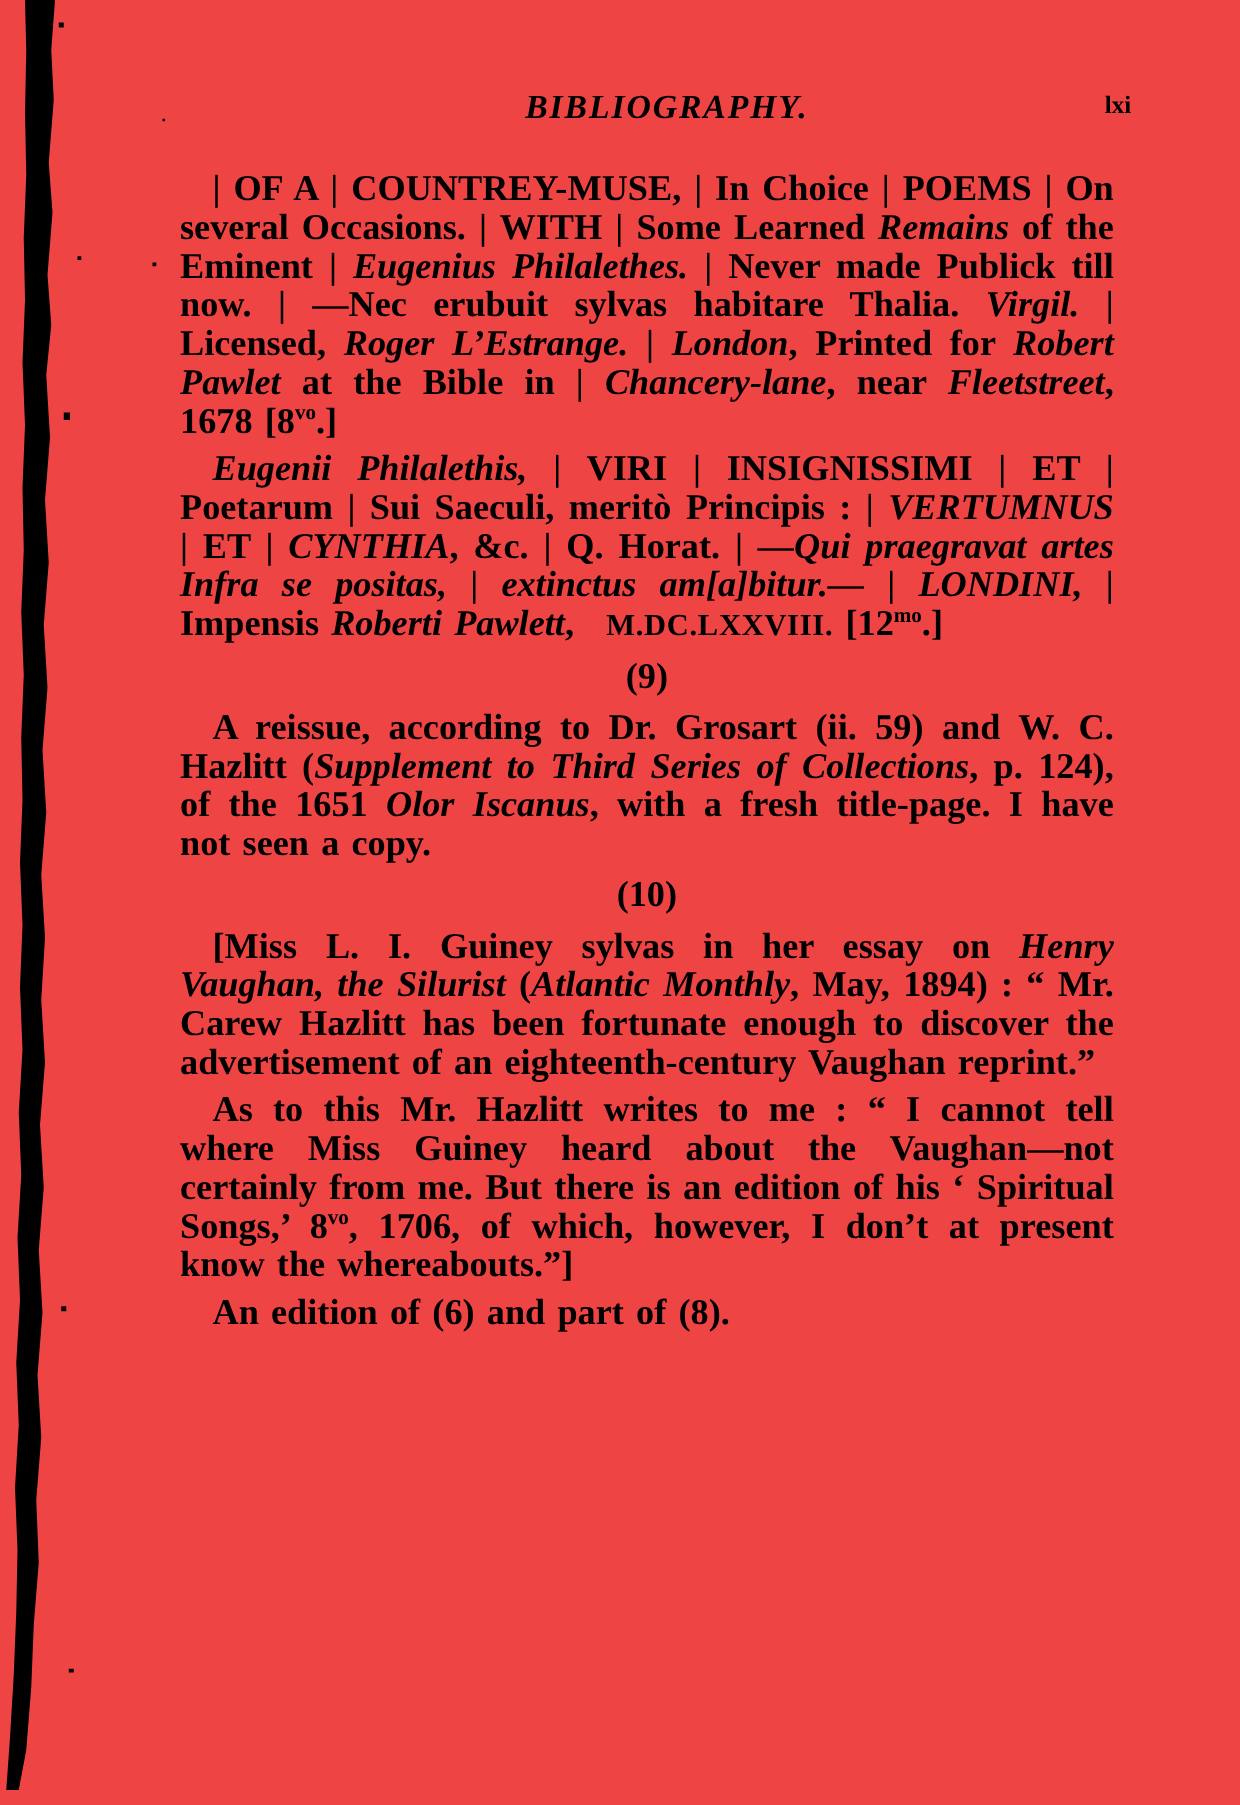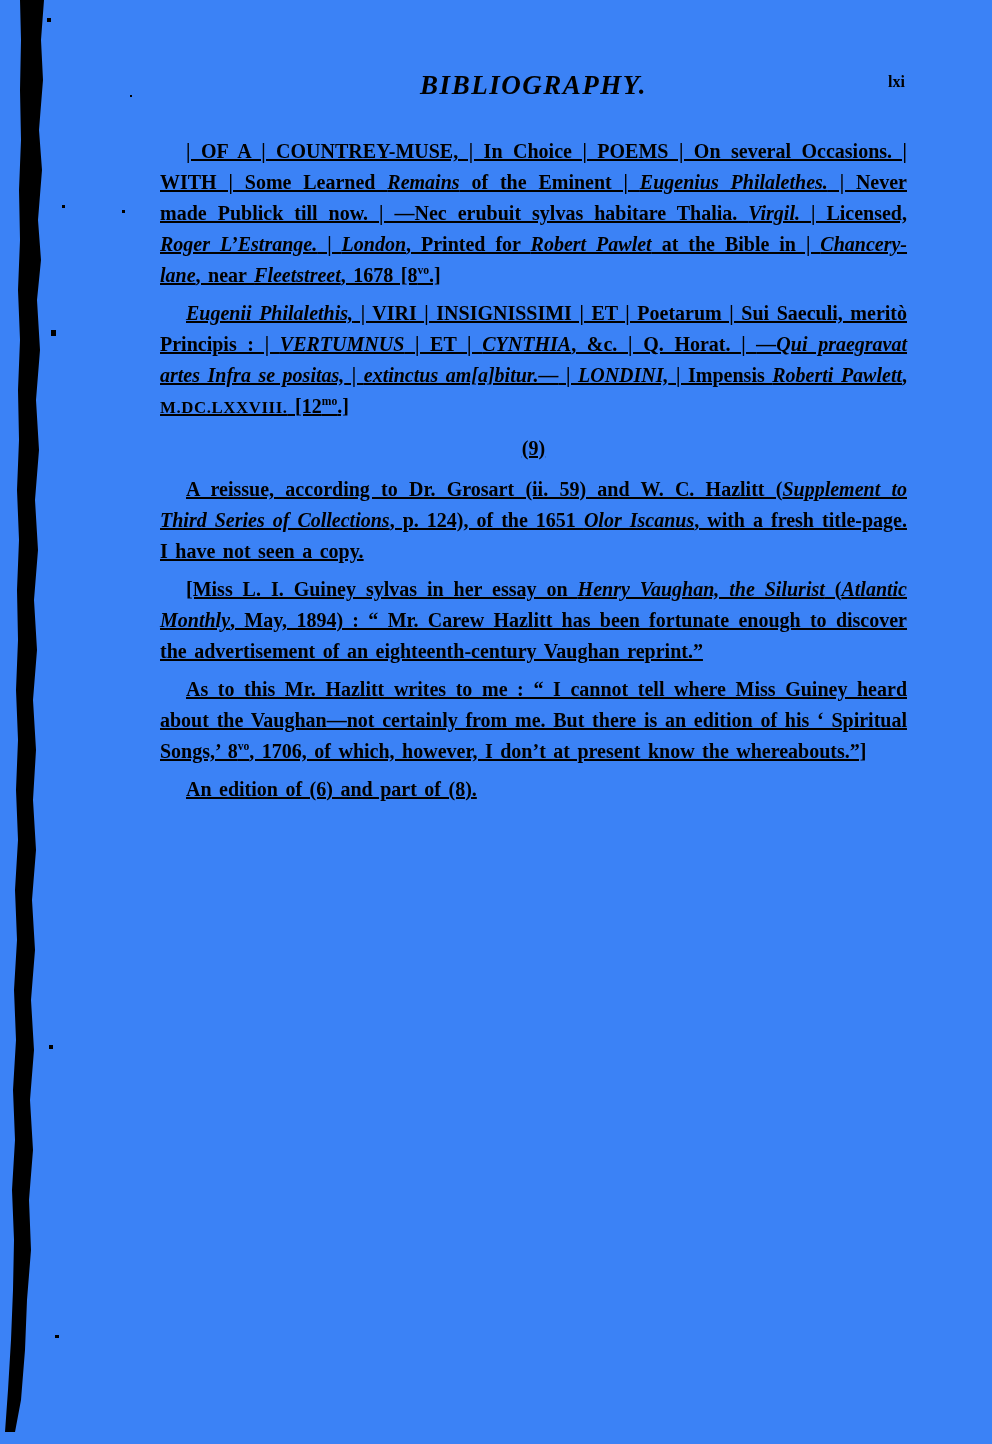--- a/index.html
+++ b/index.html
@@ -1,41 +1,41 @@
 <!DOCTYPE html>
 <html><head>
 <meta charset="utf-8">
 <style>
   html,body { margin:0; padding:0; background:#ffffff; }
   .page {
     position:relative;
     width:992px; height:1444px;
-    background:#3b82f6;
+    background:#ef4444;
     color:#000;
     font-family:"Liberation Serif","DejaVu Serif",serif;
     overflow:hidden;
   }
   .binding { position:absolute; left:0; top:0; }
   .header { position:absolute; top:70px; left:160px; width:747px; height:40px; }
   .title {
     display:block; text-align:center;
     font-style:italic; font-weight:700;
     font-size:27px; letter-spacing:1.5px;
   }
-  .folio { position:absolute; right:2px; top:3px; font-size:16px; font-weight:700; }
+  .folio { position:absolute; right:2px; top:3px; font-size:20px; font-weight:700; }
   .body {
-    position:absolute; top:136px; left:160px; width:747px;
-    font-size:20px; line-height:31px; font-weight:700;
-    text-align:justify; word-spacing:2.5px;text-decoration:underline;
+    position:absolute; top:136px; left:144px; width:747px;
+    font-size:29px; line-height:31px; font-weight:700;
+    text-align:justify; word-spacing:2.5px;
   }
   .para { margin:0 0 7px 0; }
   .para.indent { text-indent:26px; }
   .secnum { text-align:center; margin:10px 0 10px 0; font-weight:700; }
   .i  { font-style:italic; }
-  .sc { font-size:0.84em; letter-spacing:0.6px; }
+  .sc { font-size:0.84em; letter-spacing:0.6px;margin-left:16px; }
   sup.sup { font-size:0.58em; line-height:0; vertical-align:super; font-weight:700; }
 </style>
 </head>
 <body>
 
 <div class="page">
 
   <svg class="binding" width="140" height="1444" viewBox="0 0 140 1444" aria-hidden="true">
     <polygon fill="#000" points="
       20,0 44,0 41,40 43,80 39,130 42,170 38,220 41,260 37,300 40,350
@@ -57,18 +57,19 @@
   <div class="header">
     <span class="title">BIBLIOGRAPHY.</span>
     <span class="folio">lxi</span>
   </div>
 
   <div class="body">
       <div class="para indent"><span class="r">| OF A | COUNTREY-MUSE, | In Choice | POEMS | On several Occasions. | WITH | Some Learned </span><span class="i">Remains</span><span class="r"> of the Eminent | </span><span class="i">Eugenius Philalethes.</span><span class="r"> | Never made Publick till now. | —Nec erubuit sylvas habitare Thalia. </span><span class="i">Virgil.</span><span class="r"> | Licensed, </span><span class="i">Roger L’Estrange.</span><span class="r"> | </span><span class="i">London</span><span class="r">, Printed for </span><span class="i">Robert Pawlet</span><span class="r"> at the Bible in | </span><span class="i">Chancery-lane</span><span class="r">, near </span><span class="i">Fleetstreet</span><span class="r">, 1678 [8</span><sup class="sup">vo</sup><span class="r">.]</span></div>
       <div class="para indent"><span class="i">Eugenii Philalethis,</span><span class="r"> | VIRI | INSIGNISSIMI | ET | Poetarum | Sui Saeculi, meritò Principis&nbsp;: | </span><span class="i">VERTUMNUS</span><span class="r"> | ET | </span><span class="i">CYNTHIA</span><span class="r">, &amp;c. | Q. Horat. | </span><span class="i">—Qui praegravat artes Infra se positas,</span><span class="r"> | </span><span class="i">extinctus am[a]bitur.—</span><span class="r"> | </span><span class="i">LONDINI,</span><span class="r"> | Impensis </span><span class="i">Roberti Pawlett</span><span class="r">, </span><span class="sc">M.DC.LXXVIII.</span><span class="r">  [12</span><sup class="sup">mo</sup><span class="r">.]</span></div>
       <div class="secnum"><span class="r">(9)</span></div>
       <div class="para indent"><span class="r">A reissue, according to Dr. Grosart (ii. 59) and W. C. Hazlitt (</span><span class="i">Supplement to Third Series of Collections</span><span class="r">, p. 124), of the 1651 </span><span class="i">Olor Iscanus</span><span class="r">, with a fresh title-page.  I have not seen a copy.</span></div>
+      <div class="secnum"><span class="r">(10)</span></div>
       <div class="para indent"><span class="r">[Miss L. I. Guiney sylvas in her essay on </span><span class="i">Henry Vaughan, the Silurist</span><span class="r"> (</span><span class="i">Atlantic Monthly</span><span class="r">, May, 1894)&nbsp;: “&nbsp;Mr. Carew Hazlitt has been fortunate enough to discover the advertisement of an eighteenth-century Vaughan reprint.”</span></div>
       <div class="para indent"><span class="r">As to this Mr. Hazlitt writes to me&nbsp;: “&nbsp;I cannot tell where Miss Guiney heard about the Vaughan—not certainly from me. But there is an edition of his ‘&nbsp;Spiritual Songs,’ 8</span><sup class="sup">vo</sup><span class="r">, 1706, of which, however, I don’t at present know the whereabouts.”]</span></div>
       <div class="para indent"><span class="r">An edition of (6) and part of (8).</span></div>
     </div>
 
 </div>
 
 </body></html>

